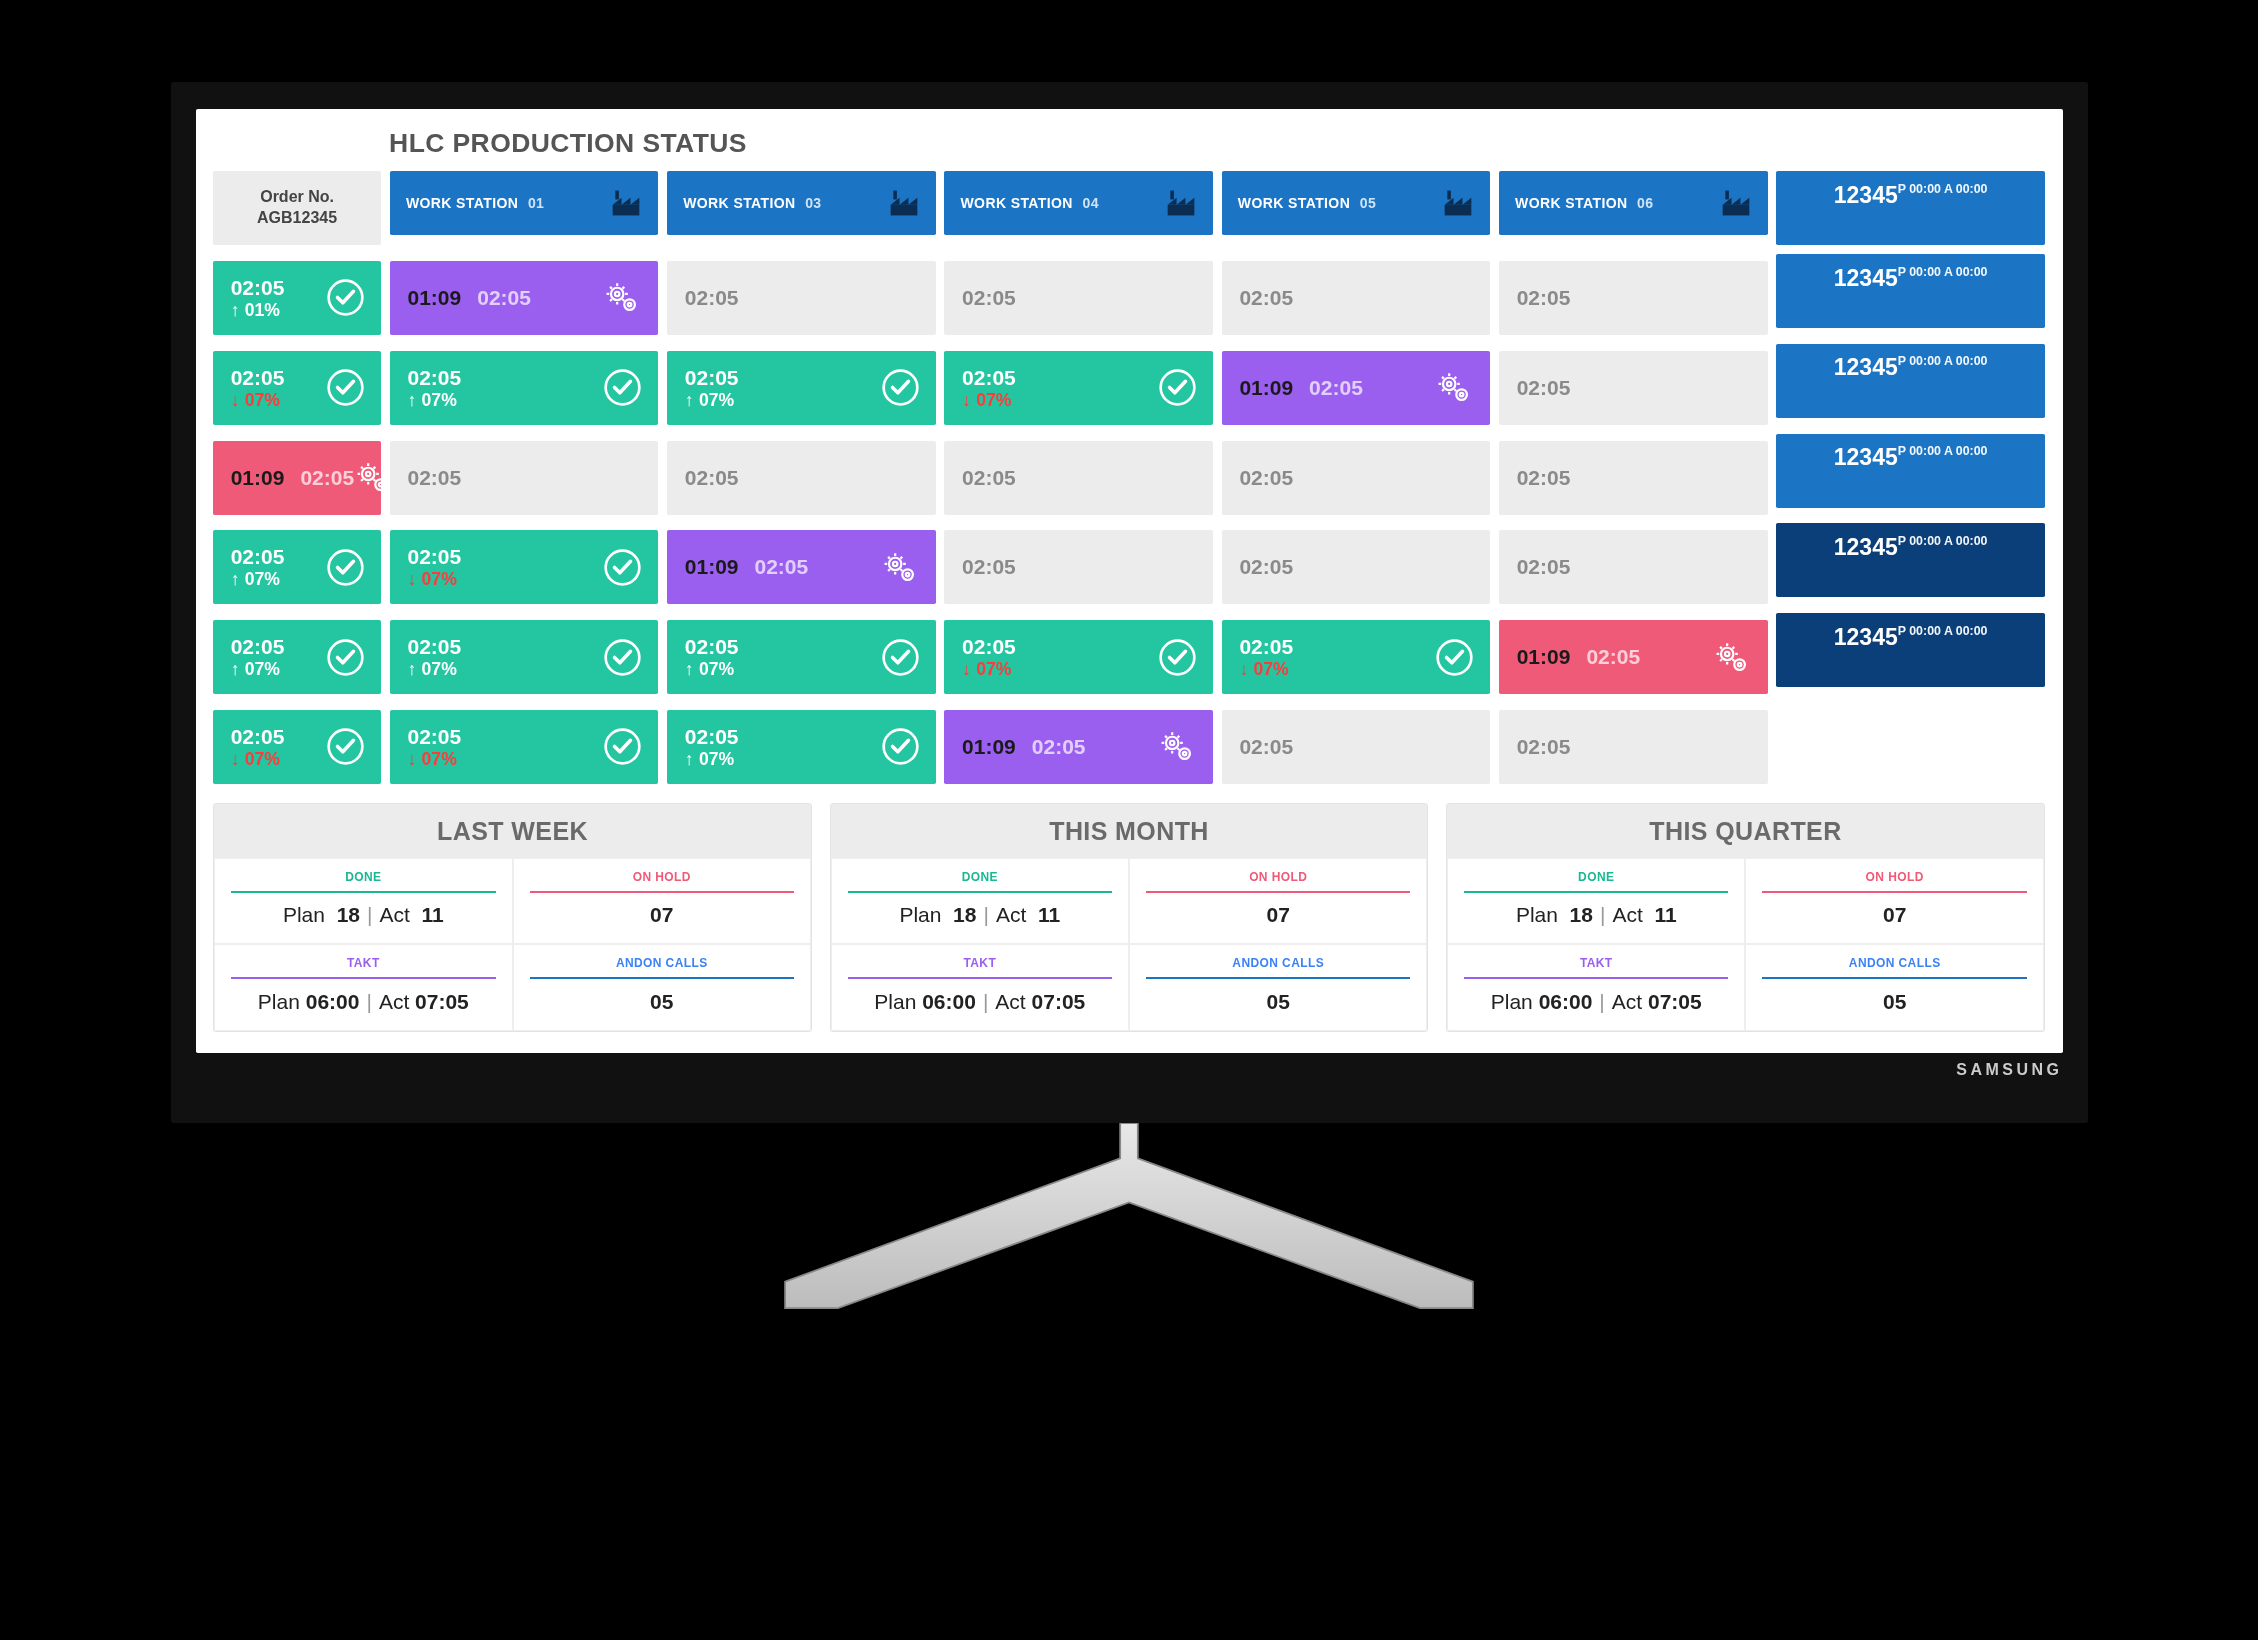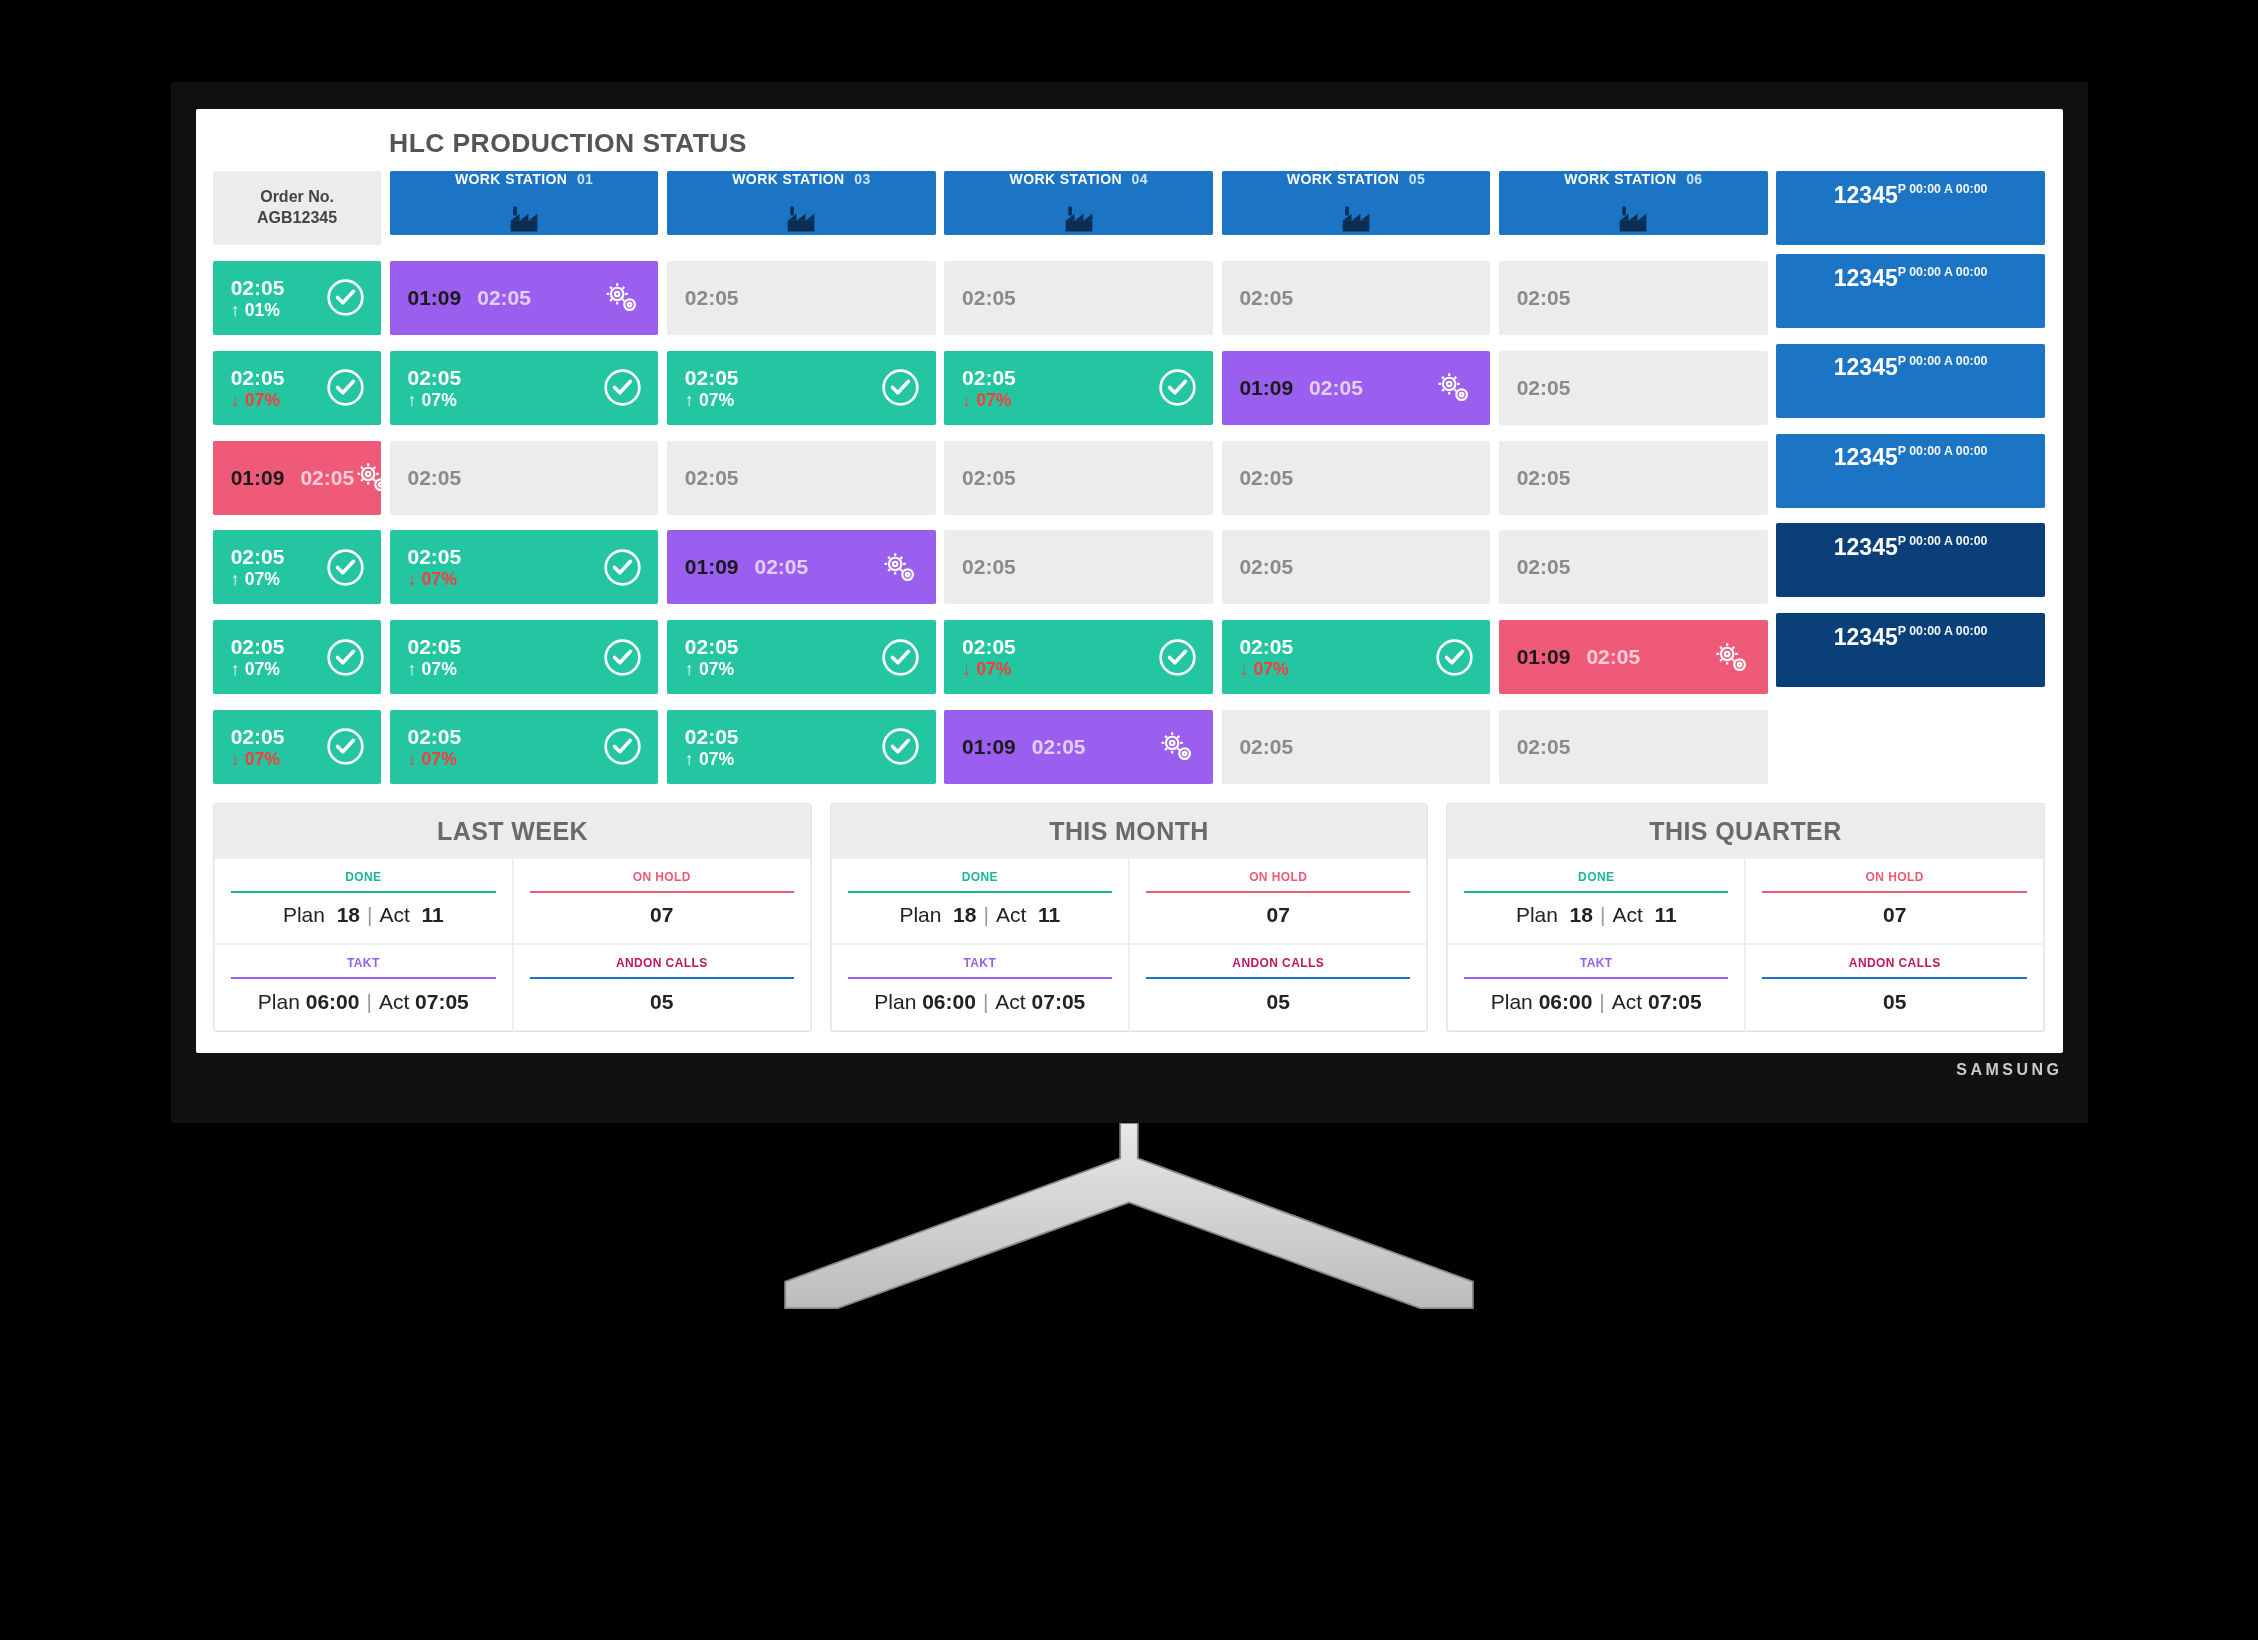--- a/index.html
+++ b/index.html
@@ -71,25 +71,24 @@
     align-items:center;
     line-height:1.3;
   }
   .ws {
     background:#1c74c5;
     color:#fff;
     border-radius:1.8px;
     display:flex;
     align-items:center;
     justify-content:space-between;
-    padding:0 24px;
+    padding:0 16px;
     height:64px;
     font-weight:800;
     letter-spacing:0.4px;
-    flex-direction:column;
   }
   .ws .num{ color:#cfe4f7; font-weight:700; margin-left:5.3px;}
   .ws .ic{ width:32px;height:32px; }
   .rowlabel{
     background:#1c74c5;
     color:#fff;
     border-radius:1.8px;
     padding:10.6px 12.4px;
     display:flex;
     flex-direction:row;
@@ -161,21 +160,21 @@
     text-align:center;
     font-size:12px;
     font-weight:800;
     padding-bottom:7px;
     margin-bottom:10.6px;
     letter-spacing:0.4px;
   }
   .lab.done{ color:#19b893; border-bottom:2.6px solid #19b893;}
   .lab.hold{ color:#ef5a78; border-bottom:2.6px solid #ef5a78;}
   .lab.takt{ color:#9b5ff0; border-bottom:2.6px solid #9b5ff0;}
-  .lab.andon{ color:#be185d; border-bottom:2.6px solid #1c74c5;}
+  .lab.andon{ color:#3b82f6; border-bottom:2.6px solid #1c74c5;}
   .pcell .val{
     text-align:center;
     font-size:21px;
     color:#222;
     font-weight:400;
   }
   .pcell .val b{ font-weight:800;}
   .sep{ color:#999; margin:0 7px;}
 </style>
 </head>

